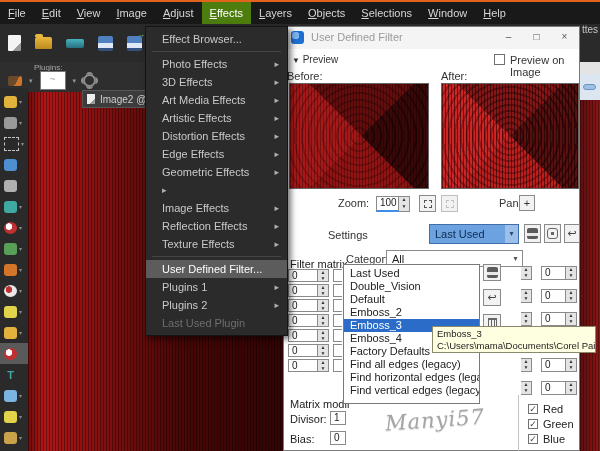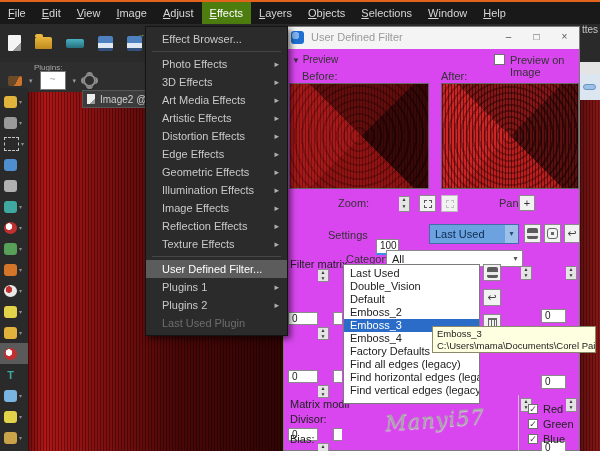--- a/index.html
+++ b/index.html
@@ -60,39 +60,39 @@
 
   
   .sliver-top{left:580px;top:24px;width:20px;height:16px;background:#2a2a2a;z-index:3;font-size:10px;color:#c8c8c8;padding-left:2px;}
   .sliver-panel{left:580px;top:40px;width:20px;height:34px;background:#e4e4e4;z-index:1;}
   .sliver-chip{left:580px;top:74px;width:20px;height:26px;background:#dce6f0;z-index:1;}
   .sliver-pill{left:583px;top:84px;width:13px;height:6px;background:#9cc0e8;border:1px solid #6a94c0;border-radius:3px;z-index:2;}
   .sliver-red{left:580px;top:100px;width:20px;height:351px;z-index:1;
     background:repeating-linear-gradient(90deg,rgba(0,0,0,.3) 0 1px,transparent 1px 3px),linear-gradient(90deg,#5c0e0e,#8a1616);}
 
   
-  .dialog{left:283px;top:26px;width:297px;height:425px;background:#d946ef;border:1px solid #7a7a7a;z-index:8;font-size:11px;color:#1c1c1c;}
+  .dialog{left:283px;top:26px;width:297px;height:425px;background:#ffffff;border:1px solid #7a7a7a;z-index:8;font-size:11px;color:#1c1c1c;}
   .dlg *{box-sizing:border-box;}
   .dlg-titlebar{position:absolute;left:0;top:0;width:100%;height:22px;background:#f4f4f4;}
   .dlg-icon{position:absolute;left:7px;top:4px;width:13px;height:13px;border-radius:3px;
     background:radial-gradient(circle at 35% 35%,#7db4f0 0 30%,#1f6fd0 32% 100%);}
   .dlg-title{position:absolute;left:27px;top:4px;font-size:11px;color:#9a9a9a;}
   .winbtn{position:absolute;top:2px;width:17px;height:17px;text-align:center;line-height:16px;color:#555;font-size:10px;}
   .grp-label{color:#333;}
   .chk{display:inline-block;width:11px;height:11px;background:#fff;border:1px solid #707070;line-height:9px;text-align:center;font-size:9px;color:#444;}
   .preview-box{position:absolute;border:1px solid #666;}
   .pv-before{background:
       repeating-linear-gradient(90deg,rgba(0,0,0,.30) 0 1px,transparent 1px 3px),
       repeating-radial-gradient(circle at 50% 50%,rgba(0,0,0,.16) 0 2px,rgba(255,70,70,.05) 2px 7px),
       conic-gradient(from 45deg at 52% 50%,#2e0404 0 25%,#8c1010 0 50%,#a31616 0 75%,#5c0a0a 0 100%);}
   .pv-after{background:
       repeating-linear-gradient(90deg,rgba(0,0,0,.5) 0 1px,transparent 1px 3px),
       repeating-radial-gradient(circle at 50% 50%,rgba(0,0,0,.22) 0 2px,rgba(255,90,90,.09) 2px 6px),
       conic-gradient(from 45deg at 50% 50%,#4a0808 0 25%,#b61818 0 50%,#c92020 0 75%,#7c1010 0 100%);}
-  .vbox{background:#fff;border:1px solid #8a8a8a;font-size:10px;color:#222;padding:0 3px;display:inline-block;margin-top:43px;}
+  .vbox{background:#fff;border:1px solid #8a8a8a;font-size:10px;color:#222;padding:0 3px;display:inline-block;}
   .spin{display:inline-flex;flex-direction:column;width:11px;border:1px solid #8a8a8a;border-left:none;background:#e4e4e4;}
   .spin span{flex:1;font-size:5px;line-height:5px;text-align:center;color:#333;}
   .sqbtn{position:absolute;border:1px solid #8a8a8a;background:#f2f2f2;display:flex;align-items:center;justify-content:center;}
   .sqbtn.disabled{border-color:#bdbdbd;color:#bdbdbd;}
   .dash-in{width:8px;height:8px;border:1px dashed #555;}
   .dash-in.dim{border-color:#c0c0c0;}
   .combo-sel{position:absolute;background:#6da2e0;border:1px solid #3f6ea8;color:#0c2b4e;display:flex;align-items:center;}
   .combo-sel .cv{flex:1;padding-left:5px;font-size:11px;}
   .combo-sel .chev{width:13px;text-align:center;background:#9cc0ea;color:#2a4d77;font-size:8px;align-self:stretch;line-height:18px;}
   .combo{position:absolute;background:#fff;border:1px solid #8a8a8a;display:flex;align-items:center;}
@@ -256,21 +256,20 @@
       </div>
       <div class="eitem submenu">
         <span>Edge Effects</span>
         <span class="arrow">▸</span>
       </div>
       <div class="eitem submenu">
         <span>Geometric Effects</span>
         <span class="arrow">▸</span>
       </div>
       <div class="eitem submenu">
-        <span>Illumination Effects</span>
         <span class="arrow">▸</span>
       </div>
       <div class="eitem submenu">
         <span>Image Effects</span>
         <span class="arrow">▸</span>
       </div>
       <div class="eitem submenu">
         <span>Reflection Effects</span>
         <span class="arrow">▸</span>
       </div>
@@ -310,21 +309,21 @@
       <span class="winbtn" style="right:6px">×</span>
     </div>
 
     <div class="abs" style="left:8px;top:27px;font-size:10px;color:#333;">
       <span style="font-size:8px;">▼</span>
       <span class="grp-label">Preview</span>
     </div>
     <span class="chk abs" style="left:210px;top:27px;"></span>
     <span class="abs grp-label" style="left:226px;top:27px;">Preview on Image</span>
 
-    <span class="abs" style="left:18px;top:43px;color:#333;">Before:</span>
+    <span class="abs" style="left:3px;top:43px;color:#333;">Before:</span>
     <span class="abs" style="left:157px;top:43px;color:#333;">After:</span>
     <div class="preview-box pv-before" style="left:5px;top:56px;width:140px;height:106px;"></div>
     <div class="preview-box pv-after" style="left:157px;top:56px;width:138px;height:106px;"></div>
 
     <span class="abs" style="left:54px;top:170px;color:#333;">Zoom:</span>
     <span class="vbox abs" style="left:92px;top:169px;width:23px;height:16px;border-bottom:2px solid #3a8fe8;">100</span>
     <span class="spin abs" style="left:115px;top:169px;height:16px;">
         <span>▲</span>
         <span>▼</span>
       </span>

